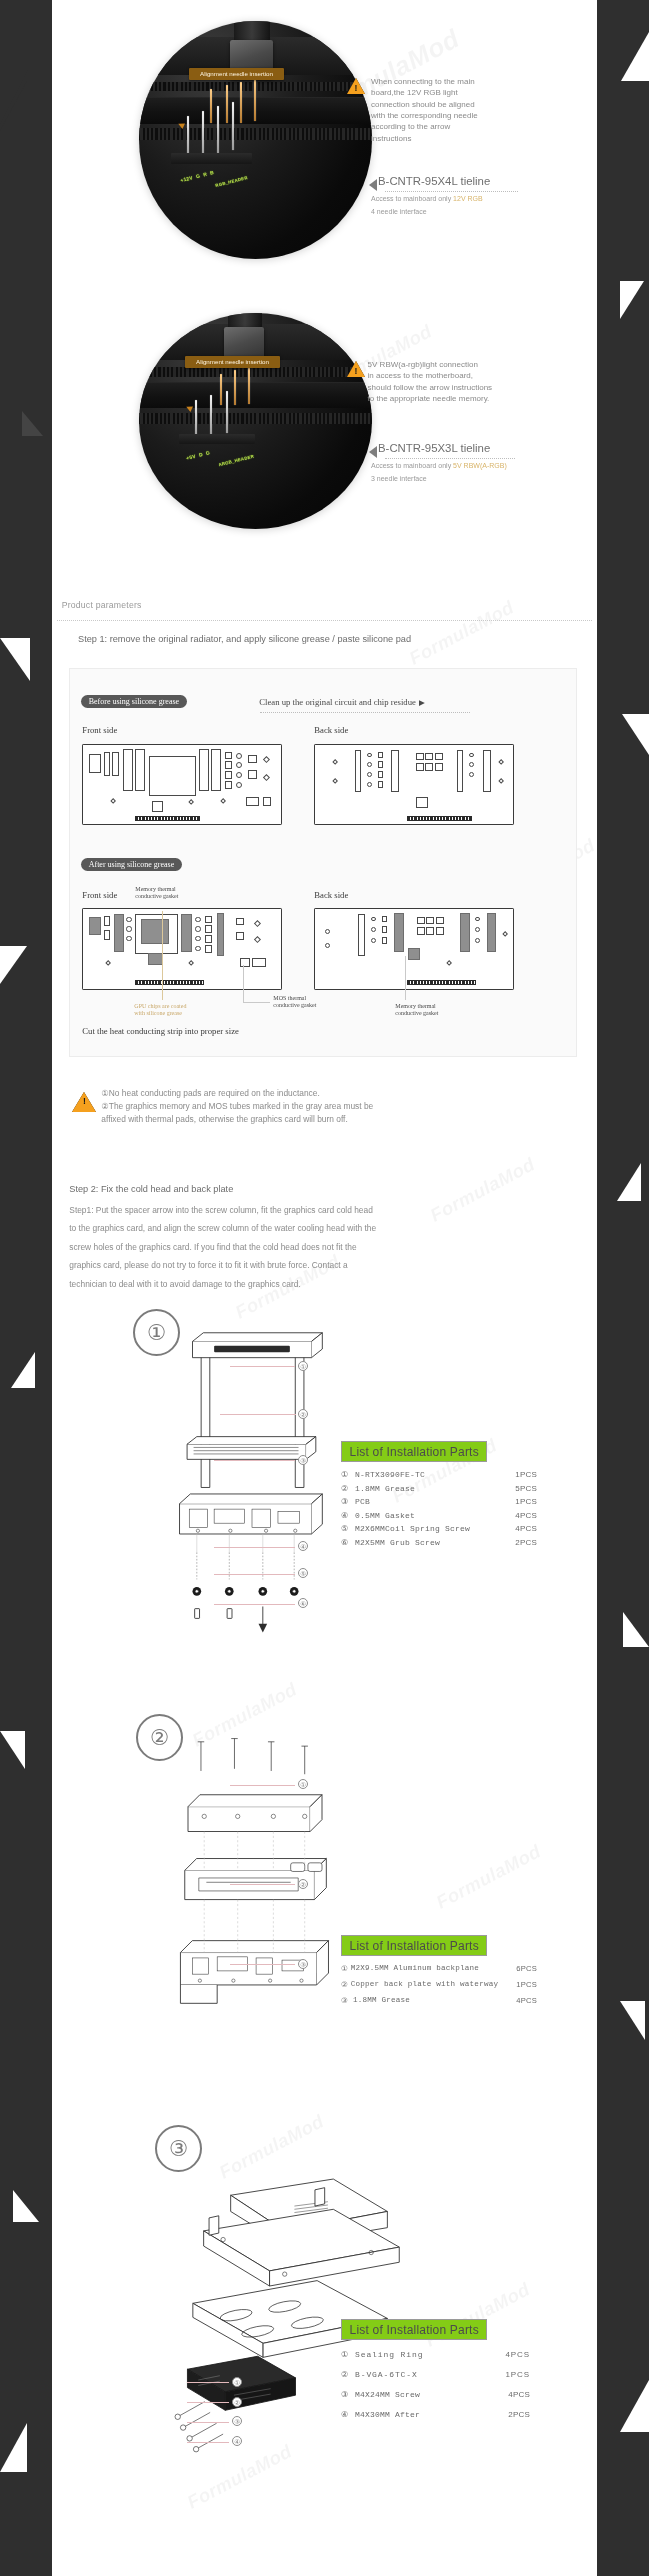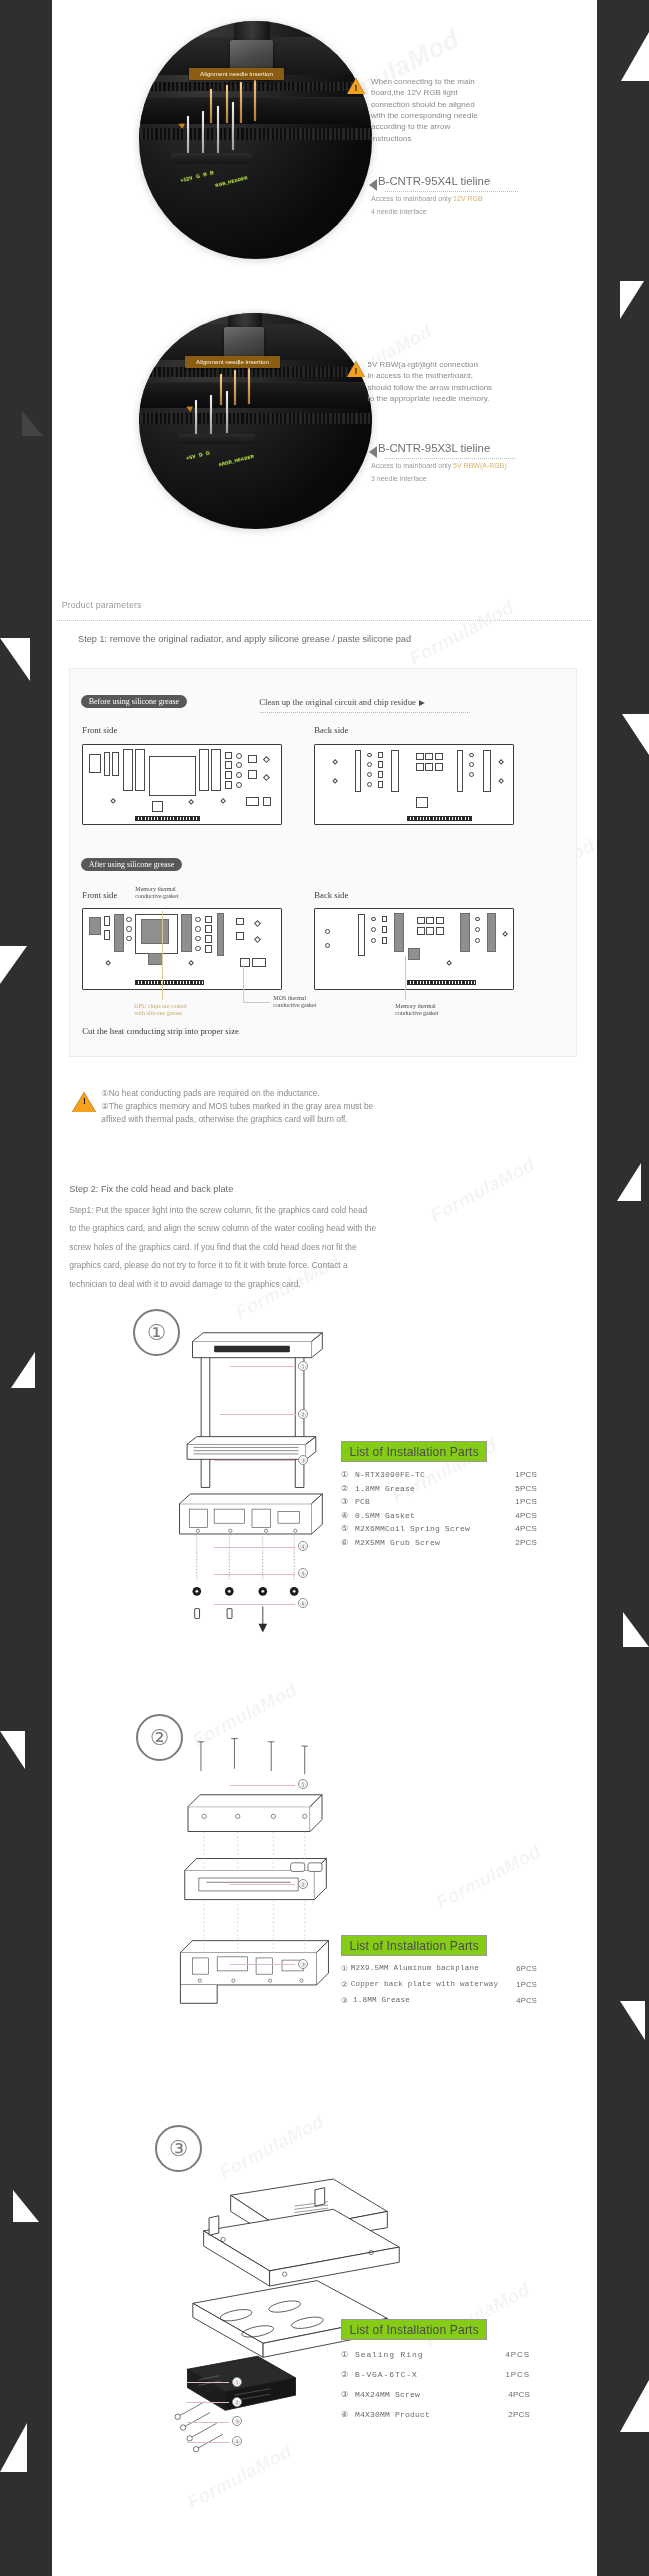--- a/index.html
+++ b/index.html
@@ -640,21 +640,21 @@
     </div>
 
     <div class="warn-wrap" style="left:17.3px;top:1084px;width:508px;">
       <div class="warn-icon" style="left:3.2px;top:7.6px;border-left-width:12px;border-right-width:12px;border-bottom-width:20.6px;"></div>
       <div class="warn-text" style="left:32px;top:4.3px;width:465px;font-size:8.4px;">①No heat conducting pads are required on the inductance.</div>
       <div class="warn-text" style="left:32px;top:17.3px;width:465px;font-size:8.4px;">②The graphics memory and MOS tubes marked in the gray area must be</div>
       <div class="warn-text" style="left:32px;top:30px;width:465px;font-size:8.4px;">     affixed with thermal pads, otherwise the graphics card will burn off.</div>
     </div>
 
     <div class="step-head" style="left:17.3px;top:1184px;">Step 2: Fix the cold head and back plate</div>
-    <div class="warn-text" style="left:17.3px;top:1205px;width:508px;font-size:8.4px;">Step1: Put the spacer light into the screw column, fit the graphics card cold head</div>
+    <div class="warn-text" style="left:17.3px;top:1205px;width:508px;font-size:8.4px;">Step1: Put the spacer arrow into the screw column, fit the graphics card cold head</div>
     <div class="warn-text" style="left:17.3px;top:1223px;width:508px;font-size:8.4px;">to the graphics card, and align the screw column of the water cooling head with the</div>
     <div class="warn-text" style="left:17.3px;top:1242px;width:508px;font-size:8.4px;">screw holes of the graphics card. If you find that the cold head does not fit the</div>
     <div class="warn-text" style="left:17.3px;top:1260px;width:508px;font-size:8.4px;">graphics card, please do not try to force it to fit it with brute force. Contact a</div>
     <div class="warn-text" style="left:17.3px;top:1279px;width:508px;font-size:8.4px;">technician to deal with it to avoid damage to the graphics card.</div>
 
     <div class="bigcircle" style="left:81px;top:1309px;width:47px;height:47px;font-size:21.6px;">①</div>
 
     <div class="art" style="left:81px;top:1325px;width:238px;height:352px;">
       <svg width="238" height="352" viewBox="0 0 440 650" fill="none" stroke="#2d2d2d" stroke-width="1.6">
 
@@ -920,20 +920,20 @@
         <span class="pl-name">B-VGA-6TC-X</span>
         <span class="pl-qty">1PCS</span>
       </div>
       <div class="pl-row" style="height:20px;">
         <span class="pl-num">③</span>
         <span class="pl-name">M4X24MM Screw</span>
         <span class="pl-qty">4PCS</span>
       </div>
       <div class="pl-row" style="height:20px;">
         <span class="pl-num">④</span>
-        <span class="pl-name">M4X30MM Product</span>
+        <span class="pl-name">M4X30MM After</span>
         <span class="pl-qty">2PCS</span>
       </div>
     </div>
 
   </div>
 </div>
 
 
 </body></html>

